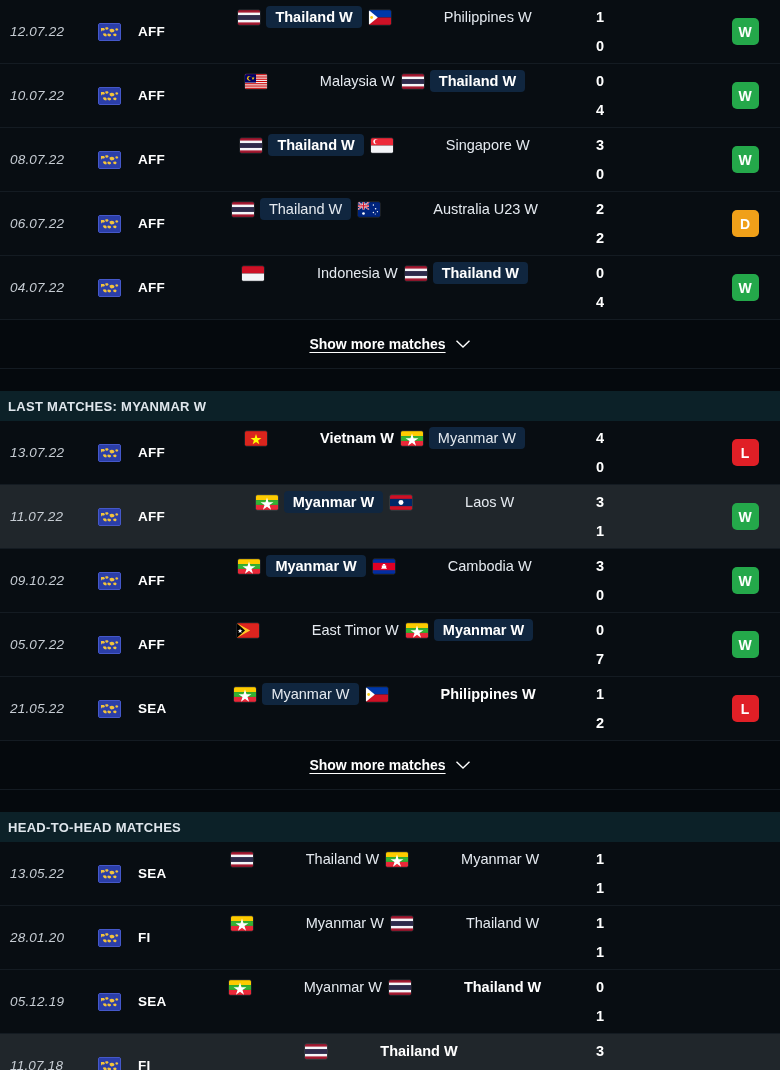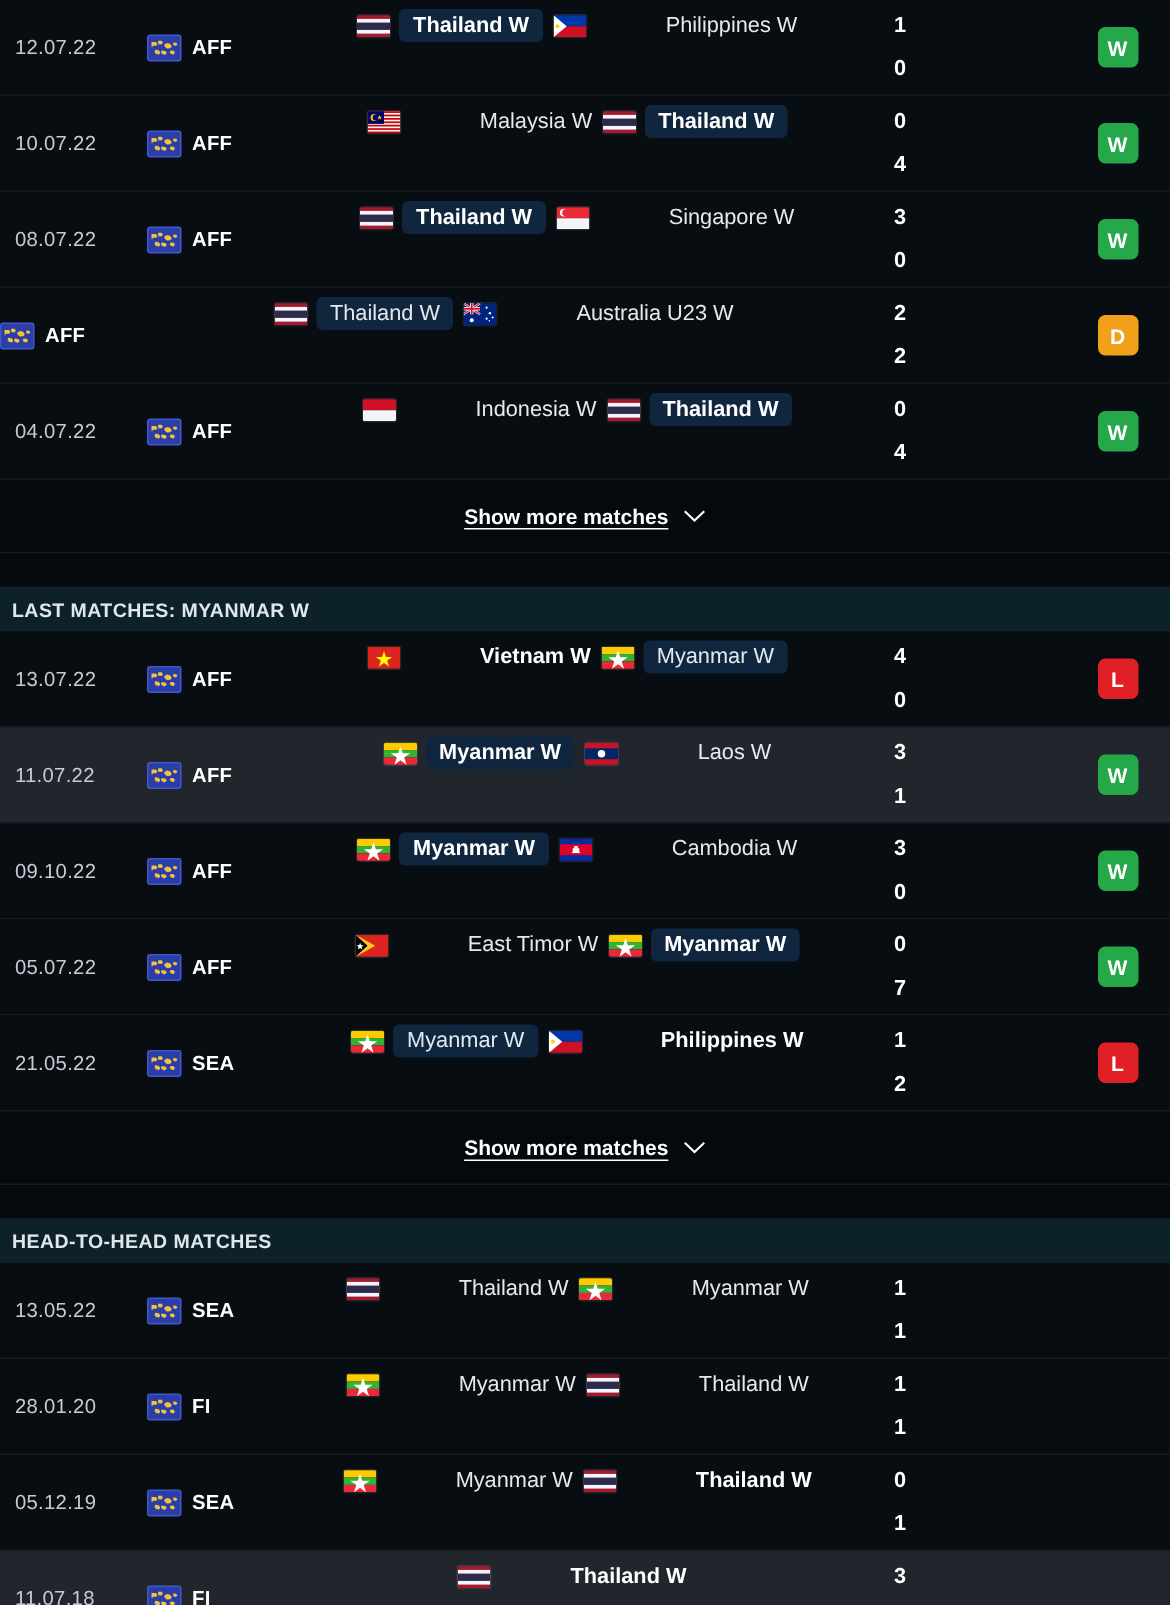--- a/index.html
+++ b/index.html
@@ -36,24 +36,25 @@
   }
   .match.alt{background:#20262b;}
 
   .col-date{
     width:88px;flex:0 0 88px;
     display:flex;align-items:center;justify-content:flex-start;
     padding-left:10px;
     font-size:13.5px;
     color:#c6ccd3;
     letter-spacing:.2px;
+    font-style:italic;
   }
   .col-comp{
     width:82px;flex:0 0 82px;
-    display:flex;align-items:center;gap:7px;text-align:right;
+    display:flex;align-items:center;gap:17px;text-align:right;
   }
   .comp-icon{
     width:21px;height:16px;flex:0 0 21px;
     background:#2b3ea8;
     border:1px solid #4558c9;
     border-radius:2px;
     position:relative;overflow:hidden;
     display:block;
   }
   .comp-icon svg{display:block;width:100%;height:100%;}
@@ -292,20 +293,21 @@
       </div>
       <div class="col-score">
         <div class="score-line">3</div>
         <div class="score-line">0</div>
       </div>
       <div class="col-result">
         <span class="badge W">W</span>
       </div>
     </div>
     <div class="match">
+      <div class="col-date">06.07.22</div>
       <div class="col-comp">
         <span class="comp-icon">
           <svg viewBox="0 0 21 16">
             <rect width="21" height="16" fill="#2b3ea8"></rect>
             <g fill="#f2c33c">
               <path d="M2 4h3l1 1.5-1 1H3l-.8 1.3L2 6z"></path>
               <path d="M6.5 3.2h2.2l.9 1.1-.7 1.2-1.7.2-.9-1z"></path>
               <path d="M10.5 5.6l2-.9 1.8.4 1.3 1.6-1 1.4-2.4.3-1.4-1.2z"></path>
               <path d="M4.5 9.2l2.3.3 1 1.4-.6 1.5-2.1-.4-1.1-1.4z"></path>
               <path d="M9 9.6l2.6.5.5 1.4-1.3 1.1-1.9-.7-.6-1.4z"></path>

